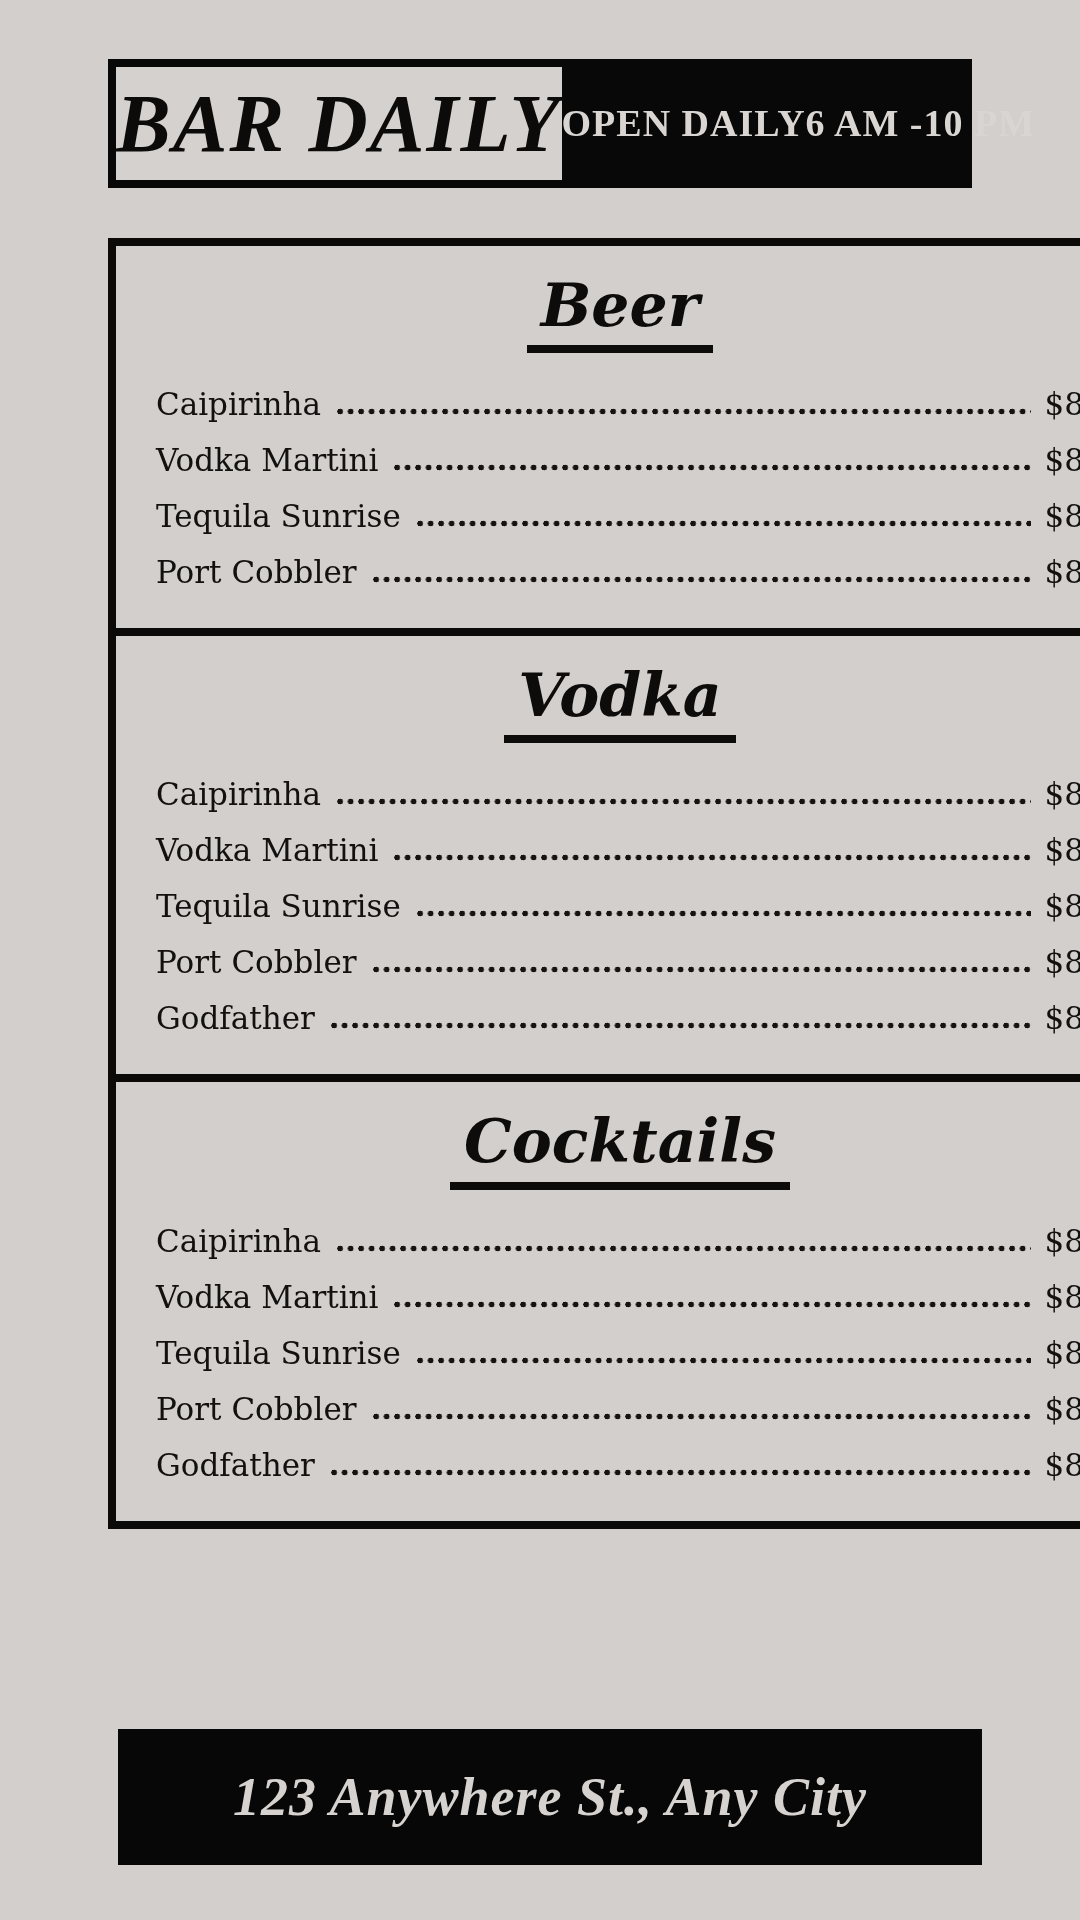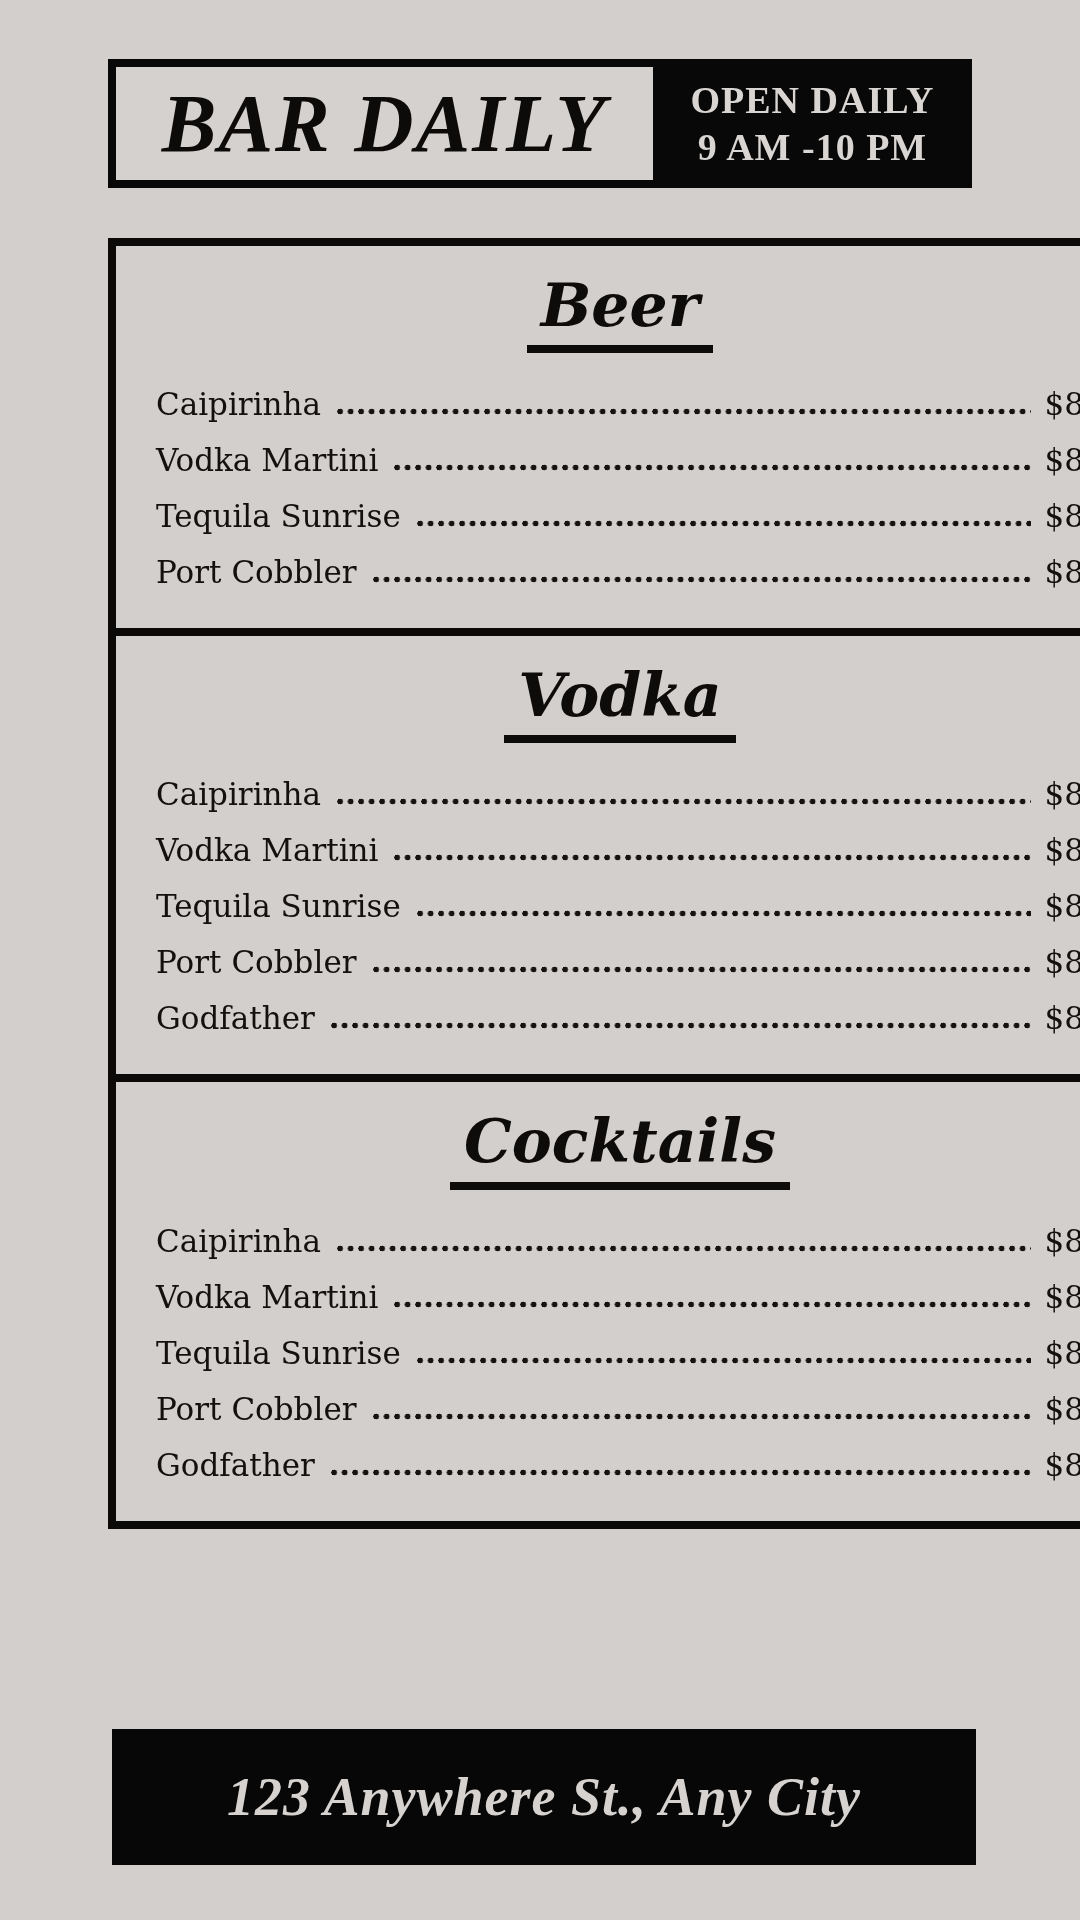--- a/index.html
+++ b/index.html
@@ -32,21 +32,21 @@
     font-style: italic;
     font-weight: bold;
     font-size: 82px;
     letter-spacing: 2px;
     color: #0c0b0a;
     white-space: nowrap;
   }
   .header-hours {
     flex: 1;
     display: flex;
-    flex-direction: column;
+    flex-direction: row;
     align-items: center;
     justify-content: center;
     color: #d9d5d2;
     font-family: "Liberation Serif", serif;
     font-weight: bold;
     font-size: 38px;
     line-height: 1.22;
     letter-spacing: 1px;
     white-space: nowrap;
   }
@@ -96,21 +96,21 @@
     background-image: radial-gradient(circle at 3.2px 3.5px, #141312 2.7px, rgba(0,0,0,0) 3.1px);
     background-size: 10.5px 7px;
     background-repeat: repeat-x;
     background-position: left bottom;
   }
   .item-price { white-space: nowrap; }
 
   
   .footer {
     position: absolute;
-    left: 112px; top: 1729px;
+    left: 118px; top: 1729px;
     width: 864px; height: 136px;
     background: #070707;
     display: flex;
     align-items: center;
     justify-content: center;
   }
   .footer-address {
     font-family: "Liberation Serif", serif;
     font-style: italic;
     font-weight: bold;
@@ -124,21 +124,21 @@
 <body>
 
 <div class="page">
 
   <header class="header">
     <div class="header-title-box">
       <h1 class="header-title">BAR DAILY</h1>
     </div>
     <div class="header-hours">
       <div>OPEN DAILY</div>
-      <div>9 AM -10 PM</div>
+      <div>6 AM -10 PM</div>
     </div>
   </header>
 
   <main class="menu" id="menu-root">
   <section class="menu-section">
     <div class="heading-wrap">
       <h2 class="section-heading">Beer</h2>
     </div>
     <div class="items">
   <div class="item">

